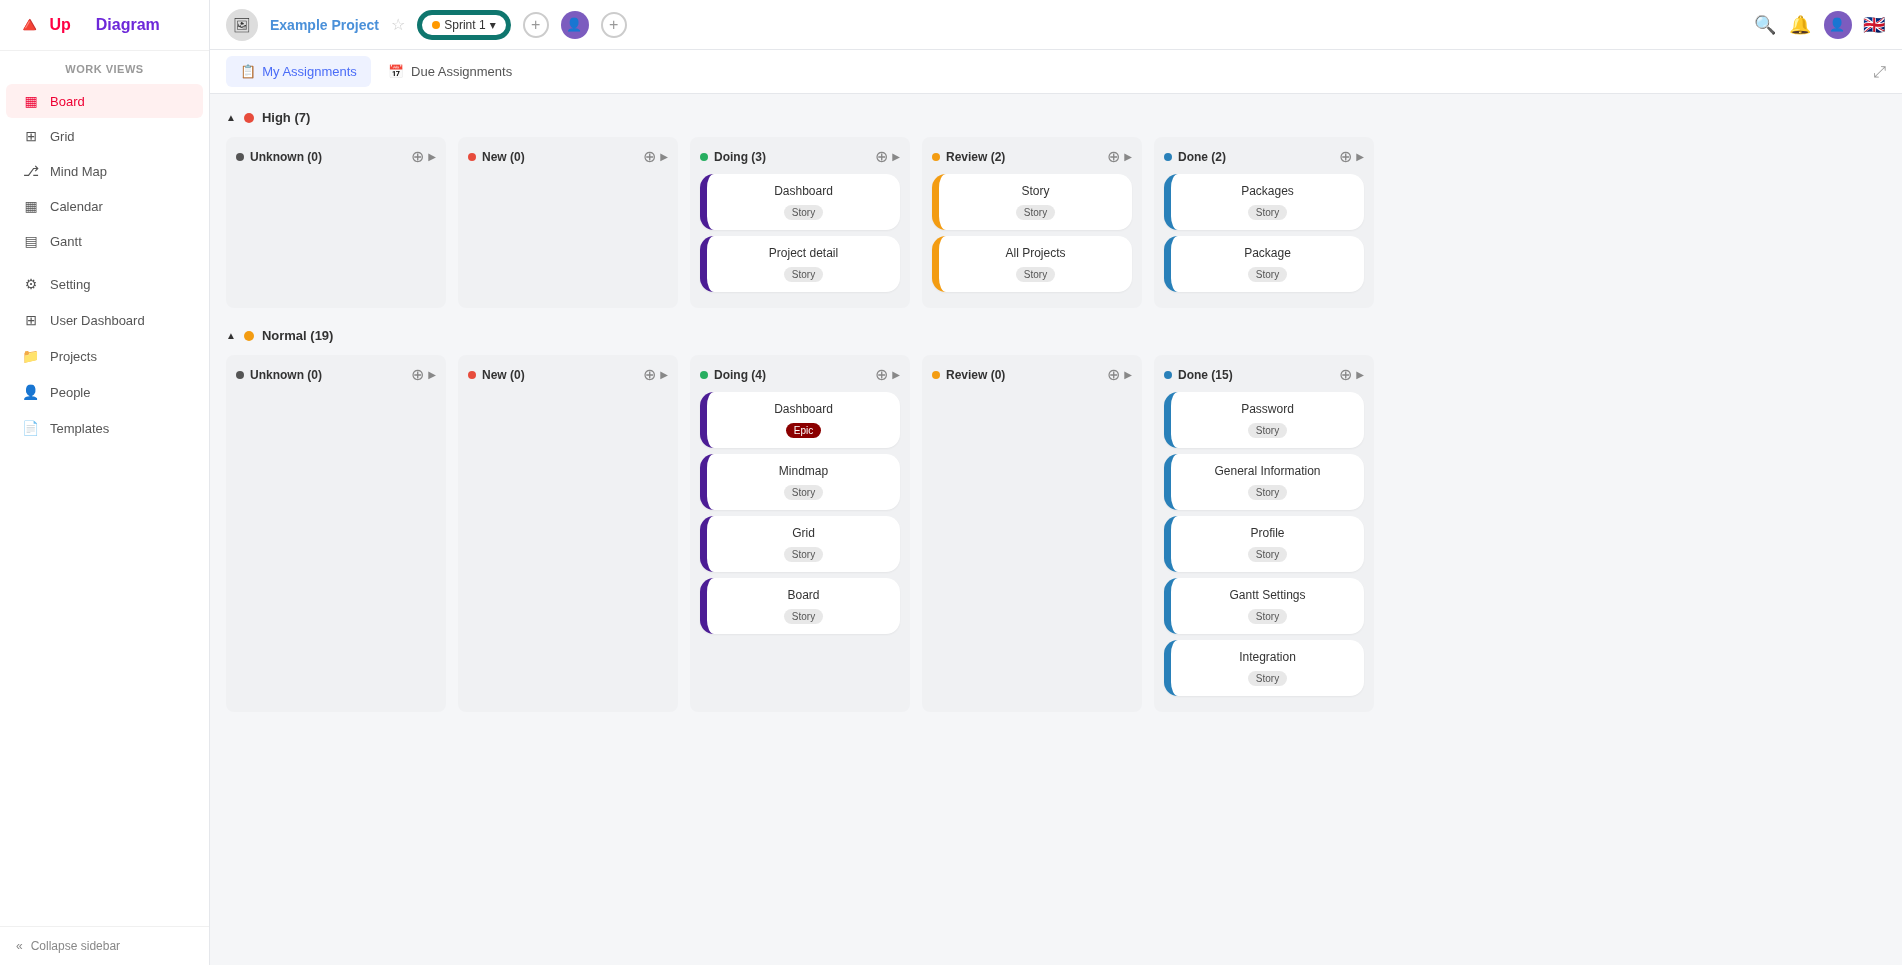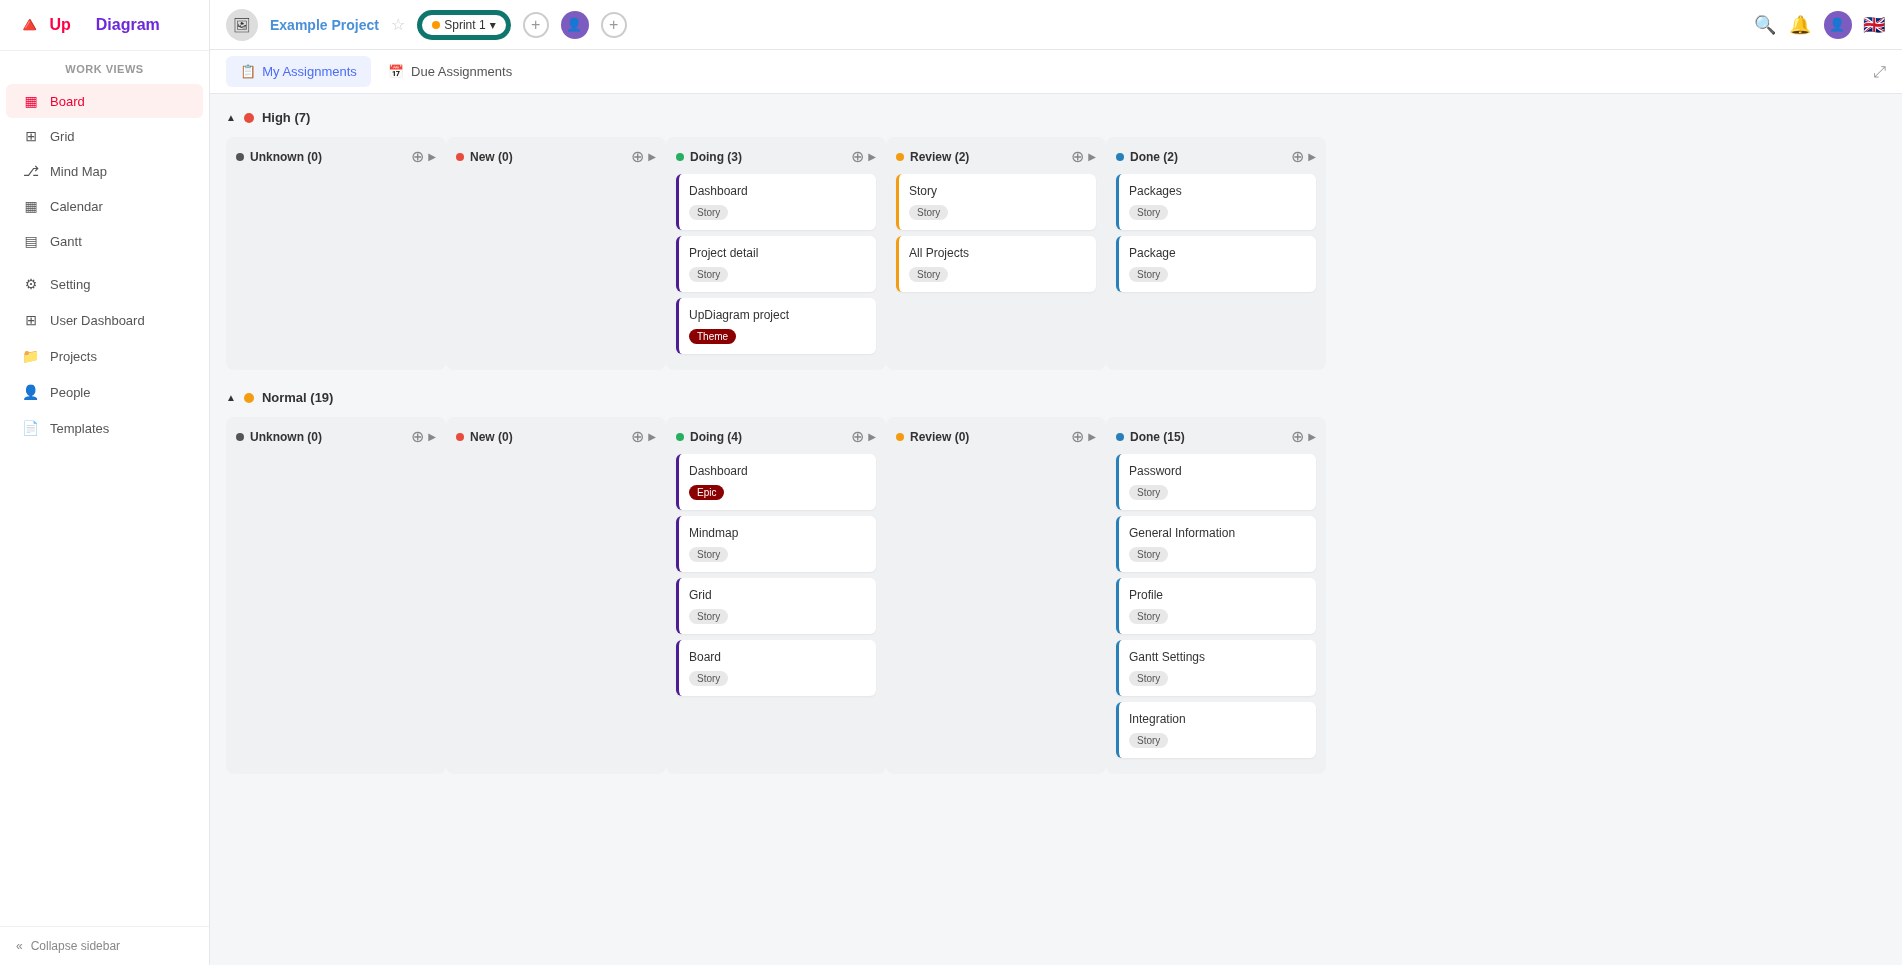--- a/index.html
+++ b/index.html
@@ -48,35 +48,35 @@
     
     #board-content { flex: 1; overflow-y: auto; padding: 16px; }
 
     
     .priority-group { margin-bottom: 20px; }
     .priority-header { display: flex; align-items: center; gap: 8px; margin-bottom: 12px; font-weight: 600; font-size: 13px; cursor: pointer; }
     .priority-dot-high { width: 10px; height: 10px; border-radius: 50%; background: #e74c3c; display: inline-block; }
     .priority-dot-normal { width: 10px; height: 10px; border-radius: 50%; background: #f39c12; display: inline-block; }
 
     
-    .columns-row { display: flex; overflow-x: auto; }
+    .columns-row { display: flex; gap: 12px; overflow-x: auto; text-align: center; }
     .column { min-width: 220px; width: 220px; background: #f0f1f3; border-radius: 8px; padding: 10px; flex-shrink: 0; }
     .col-header { display: flex; align-items: center; justify-content: space-between; margin-bottom: 8px; }
     .col-title { display: flex; align-items: center; gap: 6px; font-weight: 600; font-size: 12px; }
     .col-dot-unknown { width: 8px; height: 8px; border-radius: 50%; background: #555; display: inline-block; }
     .col-dot-new { width: 8px; height: 8px; border-radius: 50%; background: #e74c3c; display: inline-block; }
     .col-dot-doing { width: 8px; height: 8px; border-radius: 50%; background: #27ae60; display: inline-block; }
     .col-dot-review { width: 8px; height: 8px; border-radius: 50%; background: #f39c12; display: inline-block; }
     .col-dot-done { width: 8px; height: 8px; border-radius: 50%; background: #2980b9; display: inline-block; }
     .col-actions { display: flex; align-items: center; gap: 4px; }
     .col-add { color: #888; cursor: pointer; font-size: 16px; }
     .col-more { color: #888; cursor: pointer; font-size: 14px; }
 
     
-    .card { background: #fff; border-radius: 6px; padding: 10px; margin-bottom: 6px; border-left: 3px solid #4c1d95; box-shadow: 0 1px 2px rgba(0,0,0,0.05); }
+    .card { background: #fff; border-radius: 14px; padding: 10px; margin-bottom: 6px; border-left: 7px solid #4c1d95; box-shadow: 0 1px 2px rgba(0,0,0,0.05); }
     .card.border-review { border-left-color: #f39c12; }
     .card.border-done { border-left-color: #2980b9; }
     .card-title { font-size: 12px; font-weight: 500; color: #333; margin-bottom: 6px; }
     .card-tag { display: inline-block; padding: 2px 8px; border-radius: 10px; font-size: 10px; font-weight: 500; }
     .tag-story { background: #e8e8e8; color: #555; }
     .tag-epic { background: #8b0000; color: #fff; }
     .tag-theme { background: #8b0000; color: #fff; }
 
     .empty-col { min-height: 60px; }
 
@@ -225,21 +225,20 @@
                 <span class="col-dot-doing"></span>
                 <span>Doing (3)</span>
               </div>
               <div class="col-actions">
                 <span class="col-add">⊕</span>
                 <span class="col-more" style="font-size: 10px;">▶</span>
               </div>
             </div>
             <div class="card border-doing"><div class="card-title">Dashboard</div><span class="card-tag tag-story">Story</span></div>
             <div class="card border-doing"><div class="card-title">Project detail</div><span class="card-tag tag-story">Story</span></div>
-            <div class="card border-doing"><div class="card-title">UpDiagram project</div><span class="card-tag tag-theme">Theme</span></div>
           </div>
           <div class="column">
             <div class="col-header">
               <div class="col-title">
                 <span class="col-dot-review"></span>
                 <span>Review (2)</span>
               </div>
               <div class="col-actions">
                 <span class="col-add">⊕</span>
                 <span class="col-more" style="font-size: 10px;">▶</span>

